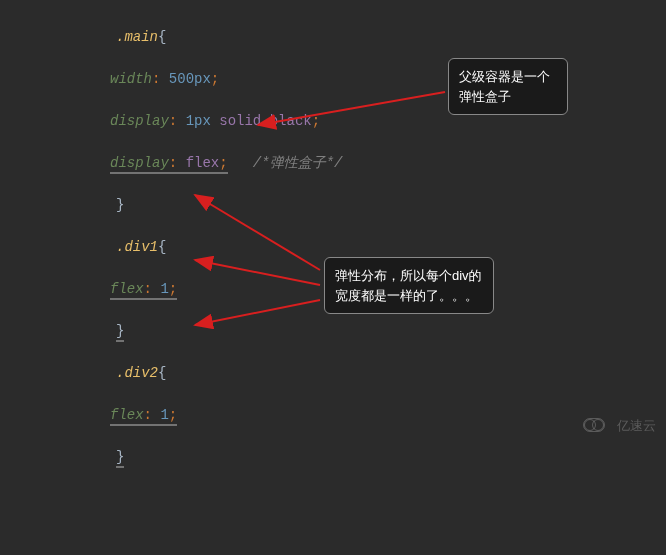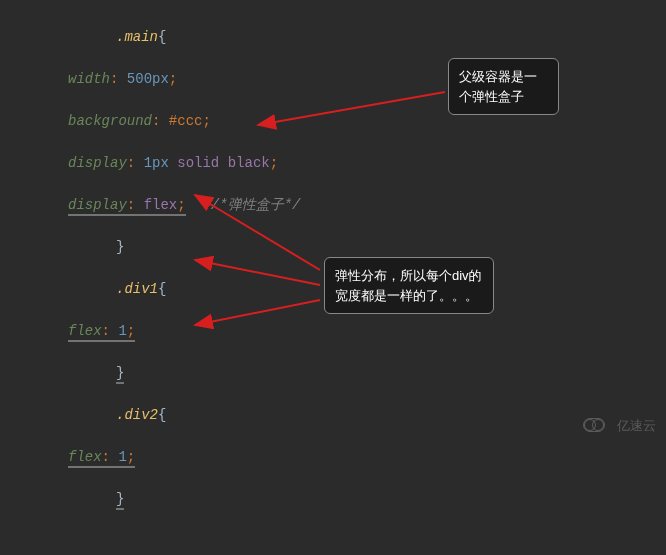--- a/index.html
+++ b/index.html
@@ -17,21 +17,21 @@
     overflow: hidden;
   }
   .code-area {
     padding: 6px 0 0 0;
     white-space: pre;
     font-style: italic;
     position: relative;
   }
   .line { display: block; }
   .ind2 { padding-left: 116px; }
-  .ind3 { padding-left: 68px; }
+  .ind3 { padding-left: 110px; }
   .selector { color: #e8bf6a; font-style: italic; }
   .brace { color: #a9b7c6; font-style: normal; }
   .prop { color: #6a8759; font-style: italic; }
   .val { color: #cc7832; font-style: normal; }
   .valkw { color: #9876aa; font-style: normal; }
   .num { color: #6897bb; font-style: normal; }
   .punct { color: #cc7832; font-style: normal; }
   .comment { color: #808080; font-style: italic; }
   .underline { border-bottom: 2px solid #737373; padding-bottom: 1px; }
 
@@ -41,21 +41,21 @@
     border: 1px solid #888;
     border-radius: 6px;
     padding: 8px 10px;
     color: #fff;
     font-family: "Microsoft YaHei", Arial, sans-serif;
     font-style: normal;
     font-size: 13px;
     line-height: 1.5;
     max-width: 170px;
   }
-  .annot1 { top: 58px; left: 448px; width: 111px; }
+  .annot1 { top: 58px; left: 448px; width: 120px; }
   .annot2 { top: 257px; left: 324px; width: 178px; }
 
   .arrows { position: absolute; top: 0; left: 0; pointer-events: none; }
 
   .watermark {
     position: absolute;
     right: 10px;
     bottom: 120px;
     font-family: Liberation Serif, serif;
     font-style: normal;
@@ -79,21 +79,20 @@
   }
   .watermark-icon::before { width: 10px; height: 10px; left: 0px; top: 0px; }
   .watermark-icon::after { width: 10px; height: 10px; right: 0px; top: 0px; }
 </style>
 </head>
 <body>
 
 <div class="code-area">
 <span class="line ind2"><span class="selector">.main</span><span class="brace">{</span></span>
 <span class="line ind3"><span class="prop">width</span><span class="punct">: </span><span class="num">500px</span><span class="punct">;</span></span>
-<span class="line ind3"><span class="prop">background</span><span class="punct">: </span><span class="val">#ccc</span><span class="punct">;</span></span>
 <span class="line ind3"><span class="prop">display</span><span class="punct">: </span><span class="num">1px</span> <span class="valkw">solid</span> <span class="valkw">black</span><span class="punct">;</span></span>
 <span class="line ind3"><span class="underline"><span class="prop">display</span><span class="punct">: </span><span class="valkw">flex</span><span class="punct">;</span></span>   <span class="comment">/*弹性盒子*/</span></span>
 <span class="line ind2"><span class="brace">}</span></span>
 <span class="line ind2"><span class="selector">.div1</span><span class="brace">{</span></span>
 <span class="line ind3"><span class="underline"><span class="prop">flex</span><span class="punct">: </span><span class="num">1</span><span class="punct">;</span></span></span>
 <span class="line ind2"><span class="underline"><span class="brace">}</span></span></span>
 <span class="line ind2"><span class="selector">.div2</span><span class="brace">{</span></span>
 <span class="line ind3"><span class="underline"><span class="prop">flex</span><span class="punct">: </span><span class="num">1</span><span class="punct">;</span></span></span>
 <span class="line ind2"><span class="underline"><span class="brace">}</span></span></span>
 

